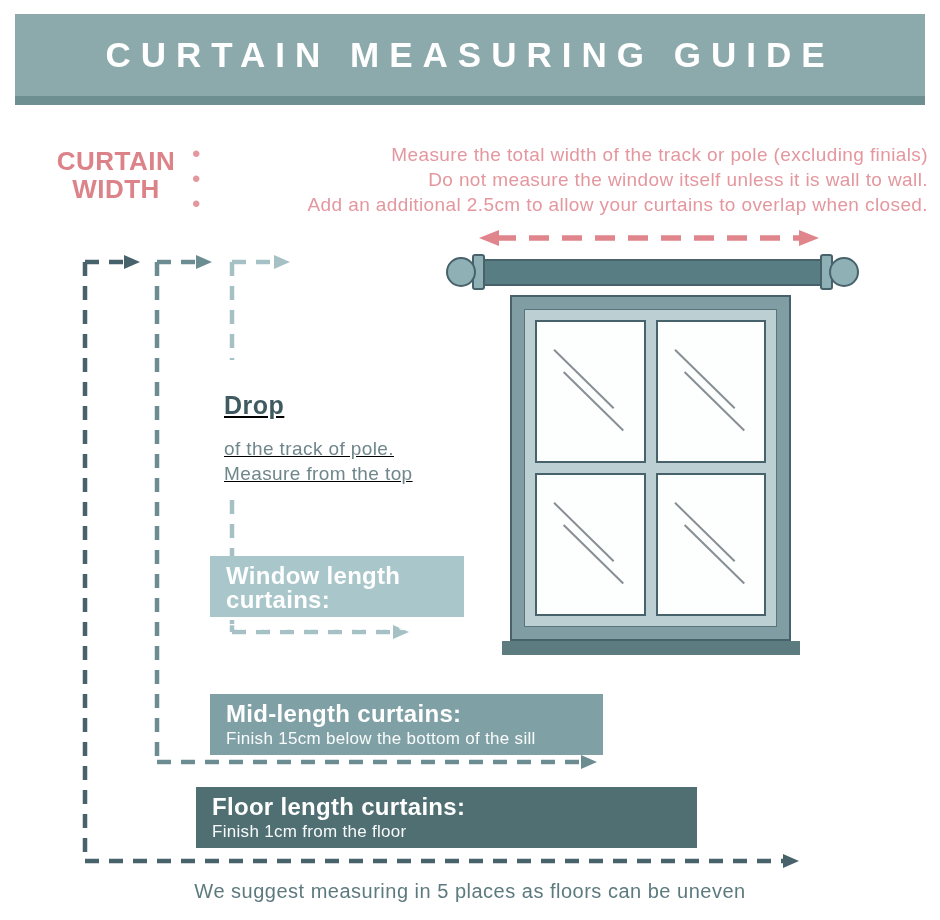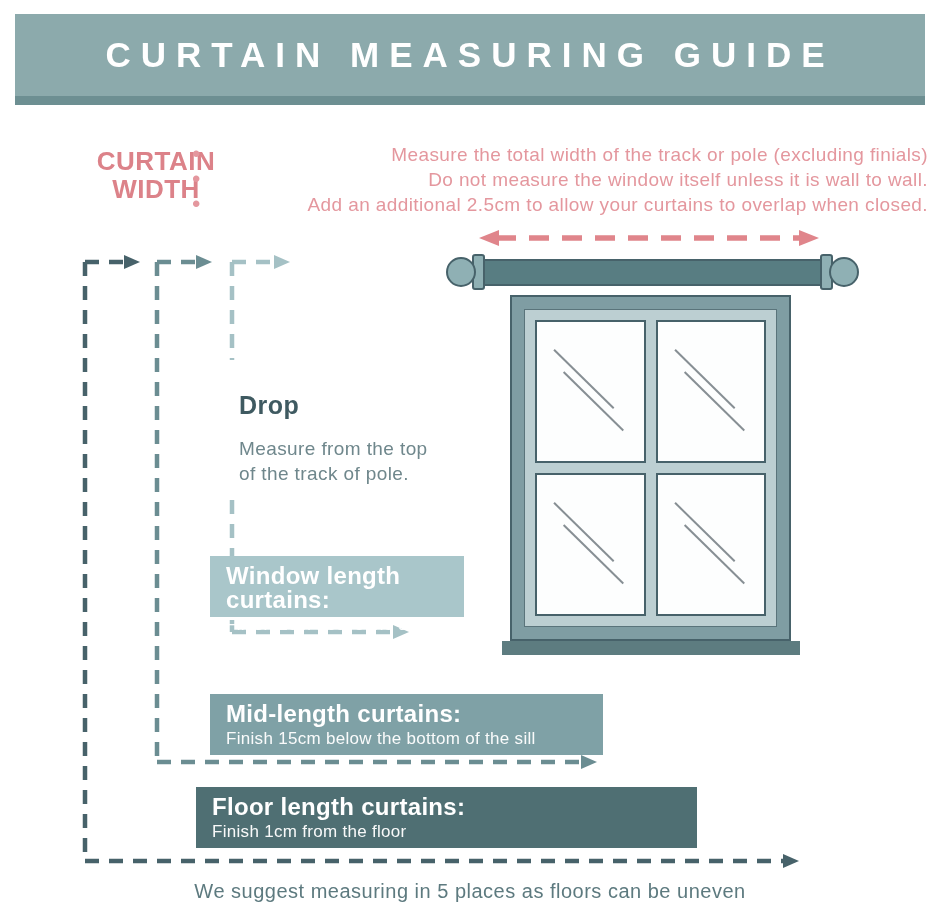--- a/index.html
+++ b/index.html
@@ -18,21 +18,20 @@
   .banner h1 {
     margin:0; color:#ffffff; font-size:35px; font-weight:bold;
     letter-spacing:10px; white-space:nowrap;
   }
 
   
   .width-label {
     position:absolute; left:56px; top:147px; width:120px; text-align:center;
     color:var(--coral-heading); font-weight:bold; font-size:26px; line-height:28px;
     letter-spacing:0.5px;
-    margin-left:40px;
   }
   .bullets {
     position:absolute; left:188px; top:142px; width:740px;
     list-style:none; margin:0; padding:0;
   }
   .bullets li {
     position:relative; padding-left:40px; color:var(--coral-text);
     font-size:19px; line-height:25px; letter-spacing:0.4px;text-align:right;
   }
   .bullets li::before {
@@ -71,21 +70,21 @@
     position:relative; overflow:hidden;
   }
   .pane svg { position:absolute; inset:0; width:100%; height:100%; }
   .pane line { stroke:var(--pane-line); stroke-width:2; }
   .sill {
     position:absolute; left:502px; top:641px; width:298px; height:14px;
     background:var(--sill);
   }
 
   
-  .drop-block { position:absolute; left:239px; top:391px; width:240px; }
+  .drop-block { position:absolute; left:224px; top:391px; width:240px;text-decoration:underline; }
   .drop-block h2 {
     margin:0 0 16px 0; color:var(--teal-heading); font-size:25px; font-weight:bold;
     letter-spacing:0.5px;
   }
   .drop-line { color:var(--body-text); font-size:19px; line-height:25px; letter-spacing:0.4px; }
 
   
   .lenbox {
     position:absolute; color:#ffffff; box-sizing:border-box; padding:8px 10px 0 16px;
   }
@@ -187,22 +186,22 @@
             <line x1="16%" y1="20%" x2="72%" y2="62%"></line>
             <line x1="25%" y1="36%" x2="81%" y2="78%"></line>
           </svg>
       </div>
     </div>
   </div>
   <div class="sill"></div>
 
   <div class="drop-block">
     <h2>Drop</h2>
+    <div class="drop-line">of the track of pole.</div>
     <div class="drop-line">Measure from the top</div>
-    <div class="drop-line">of the track of pole.</div>
   </div>
 
   <div class="lenbox" id="box-window">
     <div class="box-title">Window length curtains:</div>
     <div class="box-detail">Finish 1cm above the sill</div>
   </div>
   <div class="lenbox" id="box-mid">
     <div class="box-title">Mid-length curtains:</div>
     <div class="box-detail">Finish 15cm below the bottom of the sill</div>
   </div>

